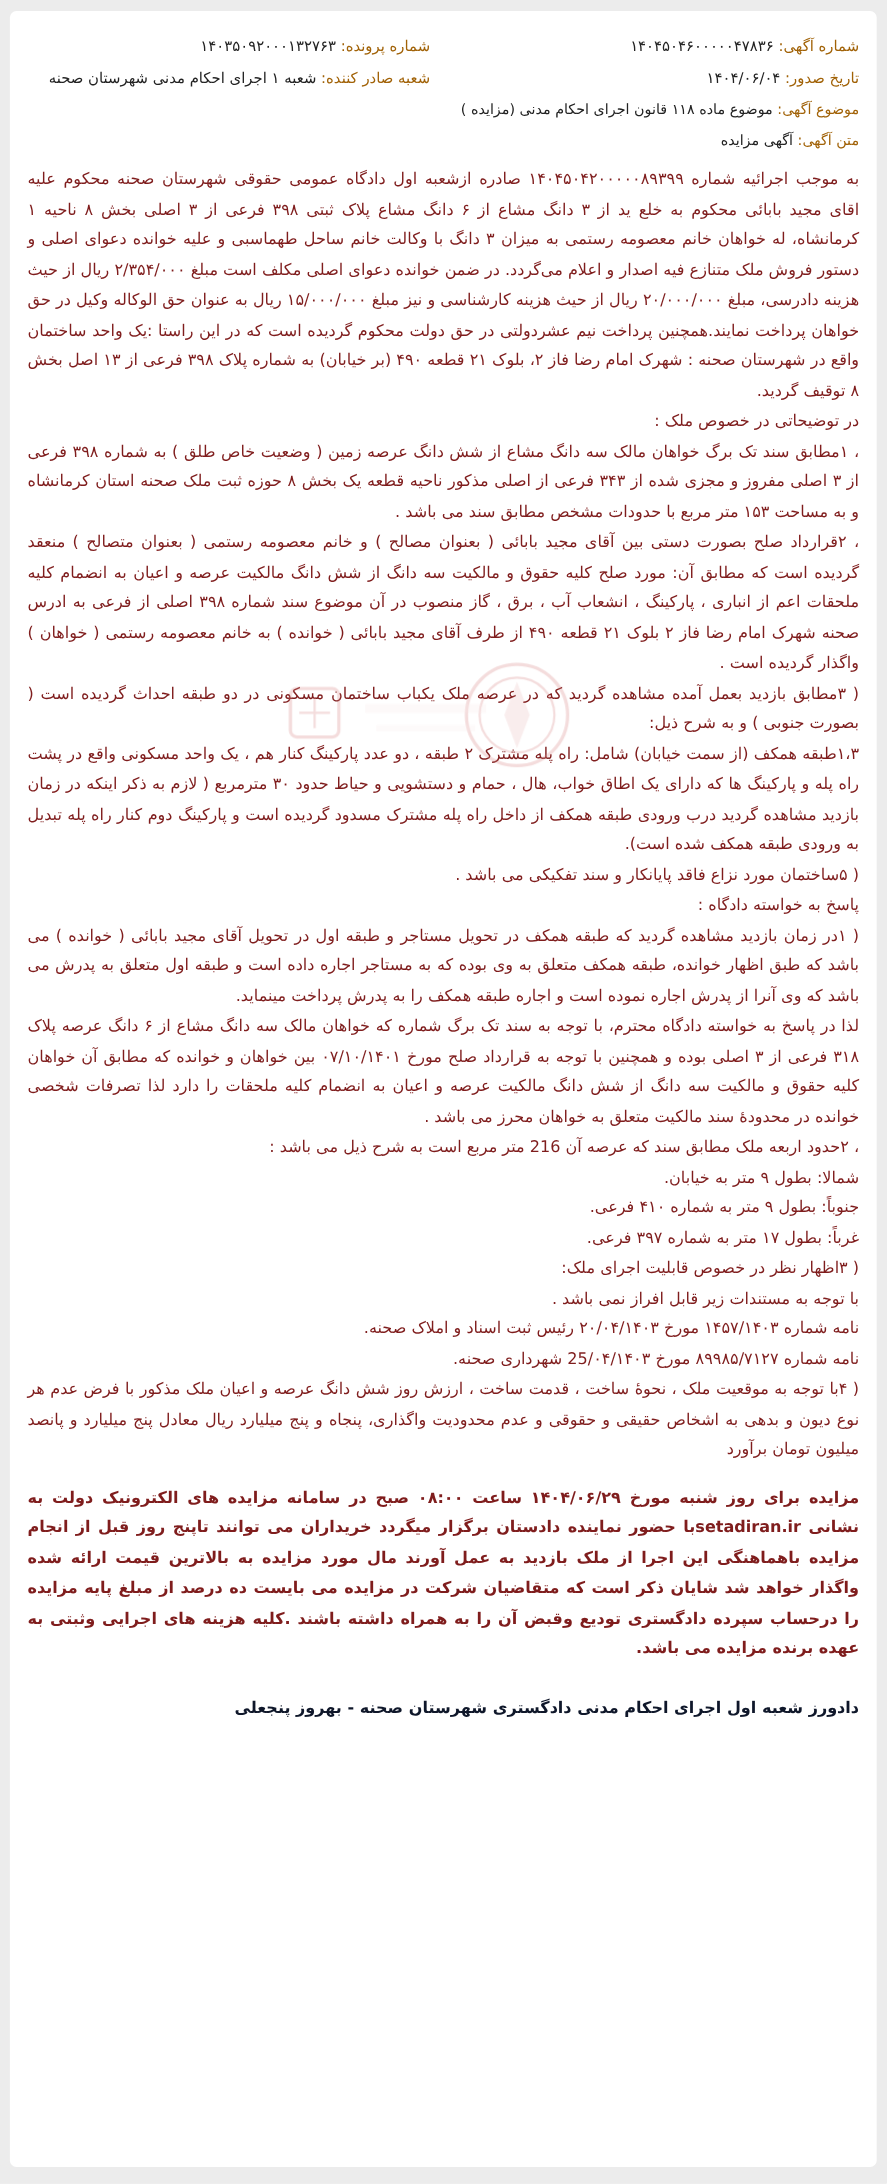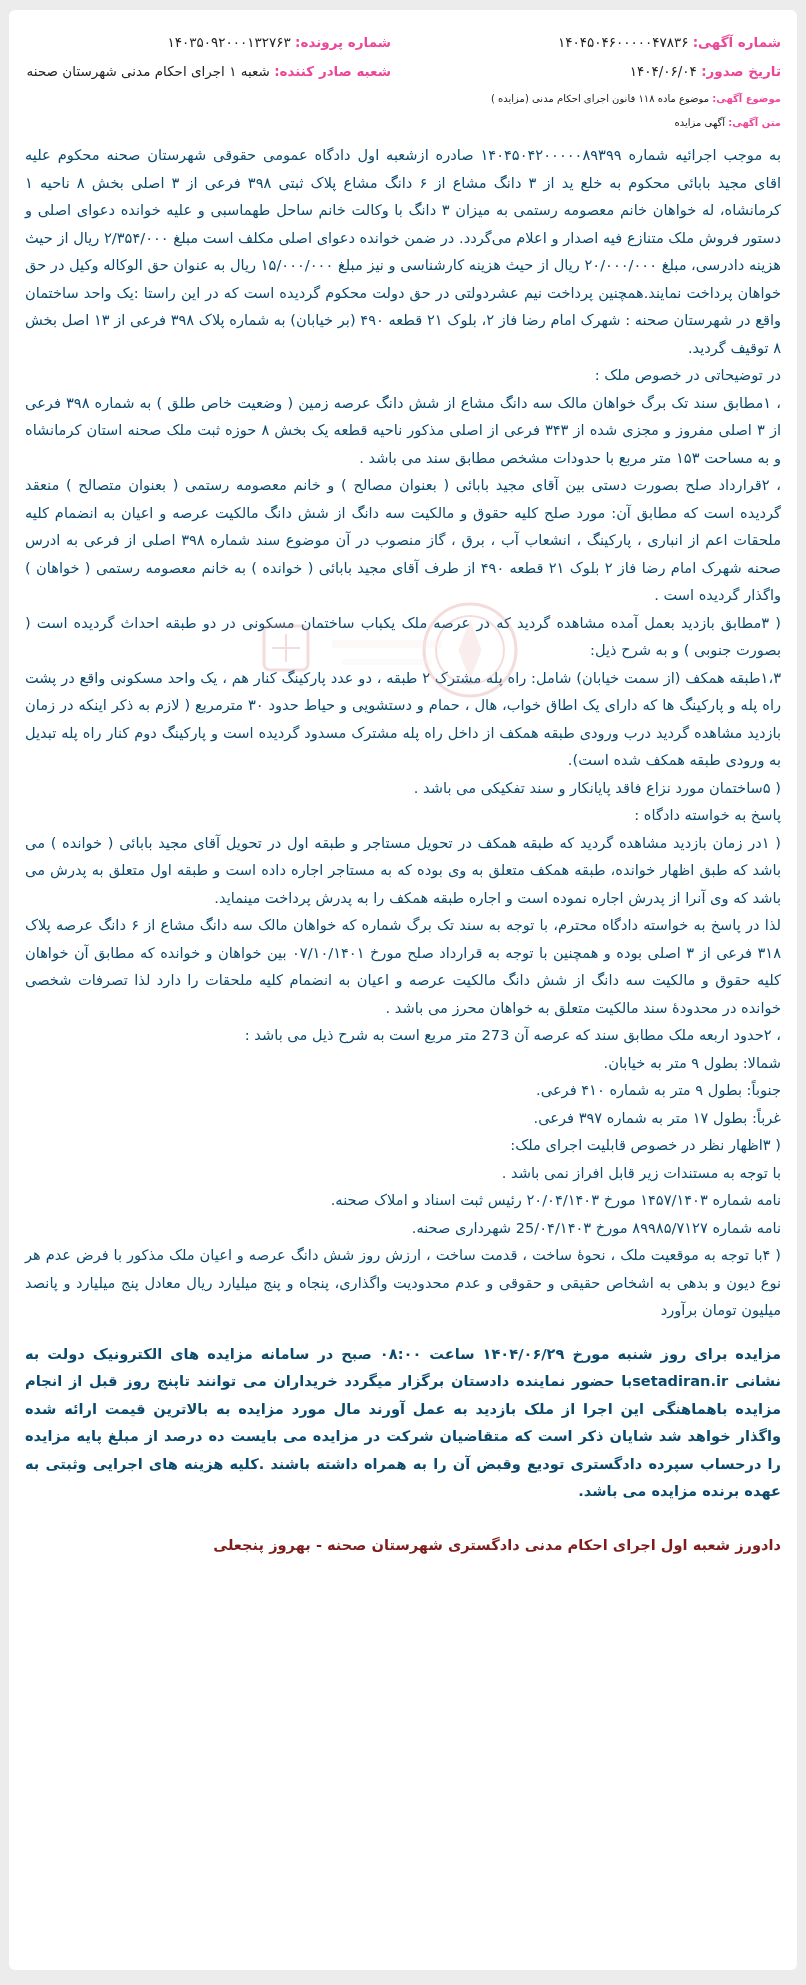--- a/index.html
+++ b/index.html
@@ -15,34 +15,34 @@
     width:100%; min-height:1960px;
     padding:16px 16px 24px;
     position:relative; color:#222222;
   }
   .header-grid {
     display:grid; grid-template-columns:1fr 1fr;
     row-gap:13px; column-gap:24px;
     font-size:13.5px; margin:8px 0 14px;
   }
   .field { white-space:nowrap; overflow:hidden; }
-  .label { font-weight:bold; color:#ec4899; }
-  .subject-row { font-size:10px; margin:0 0 13px; }
+  .label { font-weight:normal; color:#a16207; }
+  .subject-row { font-size:13px; margin:0 0 13px; }
   .body-text { margin-top:4px; }
   .body-text p {
     font-size:14.6px; line-height:27.5px;
     text-align:justify; text-align-last:right;
-    color:#0c4a6e;
+    color:#7f1d1d;
   }
   p.spaced { }
   p.bold { font-weight:bold; }
   .auction-par { margin-top:16px; }
   .signature {
     font-weight:bold; font-size:14.6px; line-height:27.5px;
-    margin-top:26px; color:#7f1d1d; text-align:right;
+    margin-top:26px; color:#0f172a; text-align:right;
   }
   .watermark {
     position:absolute; top:568px; right:255px;
     width:320px; height:150px;
     pointer-events:none; opacity:0.85;
   }
 </style>
 </head>
 <body>
 
@@ -94,21 +94,21 @@
       <p>به موجب اجرائیه شماره ۱۴۰۴۵۰۴۲۰۰۰۰۰۸۹۳۹۹ صادره ازشعبه اول دادگاه عمومی حقوقی شهرستان صحنه محکوم علیه اقای مجید بابائی محکوم به خلع ید از ۳ دانگ مشاع از ۶ دانگ مشاع پلاک ثبتی ۳۹۸ فرعی از ۳ اصلی بخش ۸ ناحیه ۱ کرمانشاه، له خواهان خانم معصومه رستمی به میزان ۳ دانگ با وکالت خانم ساحل طهماسبی و علیه خوانده دعوای اصلی و دستور فروش ملک متنازع فیه اصدار و اعلام می‌گردد. در ضمن خوانده دعوای اصلی مکلف است مبلغ ۲/۳۵۴/۰۰۰ ریال از حیث هزینه دادرسی، مبلغ ۲۰/۰۰۰/۰۰۰ ریال از حیث هزینه کارشناسی و نیز مبلغ ۱۵/۰۰۰/۰۰۰ ریال به عنوان حق الوکاله وکیل در حق خواهان پرداخت نمایند.همچنین پرداخت نیم عشردولتی در حق دولت محکوم گردیده است که در این راستا :یک واحد ساختمان واقع در شهرستان صحنه : شهرک امام رضا فاز ۲، بلوک ۲۱ قطعه ۴۹۰ (بر خیابان) به شماره پلاک ۳۹۸ فرعی از ۱۳ اصل بخش ۸ توقیف گردید.</p>
       <p>در توضیحاتی در خصوص ملک :</p>
       <p>، ۱مطابق سند تک برگ  خواهان مالک سه دانگ مشاع از شش دانگ عرصه زمین ( وضعیت خاص طلق ) به شماره ۳۹۸ فرعی از ۳ اصلی مفروز و مجزی شده از ۳۴۳ فرعی از اصلی مذکور ناحیه قطعه یک بخش ۸ حوزه ثبت ملک صحنه استان کرمانشاه و به مساحت ۱۵۳ متر مربع با حدودات مشخص مطابق سند می باشد .</p>
       <p>، ۲قرارداد صلح بصورت دستی بین آقای مجید بابائی ( بعنوان مصالح ) و خانم معصومه رستمی ( بعنوان متصالح ) منعقد گردیده است که مطابق آن: مورد صلح کلیه حقوق و مالکیت سه دانگ از شش دانگ مالکیت عرصه و اعیان به انضمام کلیه ملحقات اعم از انباری ، پارکینگ ، انشعاب آب ، برق ، گاز منصوب در آن موضوع سند شماره ۳۹۸ اصلی از فرعی به ادرس صحنه شهرک امام رضا فاز ۲ بلوک ۲۱ قطعه ۴۹۰ از طرف آقای مجید بابائی ( خوانده ) به خانم معصومه رستمی ( خواهان ) واگذار گردیده است .</p>
       <p>( ۳مطابق بازدید بعمل آمده مشاهده گردید که در عرصه ملک یکباب ساختمان مسکونی در دو طبقه احداث گردیده است ( بصورت جنوبی ) و به شرح ذیل:</p>
       <p>۱،۳طبقه همکف (از سمت خیابان) شامل: راه پله مشترک ۲ طبقه ، دو عدد پارکینگ کنار هم ، یک واحد مسکونی واقع در پشت راه پله و پارکینگ ها که دارای یک اطاق خواب، هال ، حمام و دستشویی و حیاط حدود ۳۰ مترمربع ( لازم به ذکر اینکه در زمان بازدید مشاهده گردید درب ورودی طبقه همکف از داخل راه پله مشترک مسدود گردیده است و پارکینگ دوم کنار راه پله تبدیل به ورودی طبقه همکف شده است).</p>
       <p>( ۵ساختمان مورد نزاع فاقد پایانکار و سند تفکیکی می باشد .</p>
       <p>پاسخ به خواسته دادگاه :</p>
       <p>( ۱در زمان بازدید مشاهده گردید که طبقه همکف در تحویل مستاجر و طبقه اول در تحویل آقای مجید بابائی ( خوانده ) می باشد که طبق اظهار خوانده، طبقه همکف متعلق به وی بوده که به مستاجر اجاره داده است و طبقه اول متعلق به پدرش می باشد که وی آنرا از پدرش اجاره نموده است و اجاره طبقه همکف را به پدرش پرداخت مینماید.</p>
       <p>لذا در پاسخ به خواسته دادگاه محترم، با توجه به سند تک برگ شماره   که خواهان مالک سه دانگ مشاع از ۶ دانگ عرصه پلاک ۳۱۸ فرعی از ۳ اصلی بوده و همچنین با توجه به قرارداد صلح مورخ ۰۷/۱۰/۱۴۰۱ بین خواهان و خوانده که مطابق آن خواهان کلیه حقوق و مالکیت سه دانگ از شش دانگ مالکیت عرصه و اعیان به انضمام کلیه ملحقات را دارد لذا تصرفات شخصی خوانده در محدودهٔ سند مالکیت متعلق به خواهان محرز می باشد .</p>
-      <p>، ۲حدود اربعه ملک مطابق سند که  عرصه آن  273 متر مربع  است به شرح ذیل می باشد :</p>
+      <p>، ۲حدود اربعه ملک مطابق سند که  عرصه آن  216 متر مربع  است به شرح ذیل می باشد :</p>
       <p class="spaced">شمالا: بطول ۹ متر به خیابان.</p>
       <p class="spaced">جنوباً: بطول ۹ متر به شماره ۴۱۰ فرعی.</p>
       <p class="spaced">غرباً: بطول ۱۷ متر به شماره ۳۹۷ فرعی.</p>
       <p class="spaced">( ۳اظهار نظر در خصوص قابلیت اجرای ملک:</p>
       <p class="spaced">با توجه به مستندات زیر قابل افراز نمی باشد .</p>
       <p class="spaced">نامه شماره ۱۴۵۷/۱۴۰۳ مورخ ۲۰/۰۴/۱۴۰۳ رئیس ثبت اسناد و املاک صحنه.</p>
       <p class="spaced">نامه شماره ۸۹۹۸۵/۷۱۲۷ مورخ 25/۰۴/۱۴۰۳ شهرداری صحنه.</p>
       <p class="spaced">( ۴با توجه به موقعیت ملک ، نحوهٔ ساخت ، قدمت ساخت ، ارزش روز شش دانگ عرصه و اعیان ملک مذکور با فرض عدم هر نوع دیون و بدهی به اشخاص حقیقی و حقوقی و عدم محدودیت واگذاری، پنجاه و پنج میلیارد ریال معادل پنج میلیارد و پانصد میلیون تومان برآورد</p>
       <p class="bold auction-par">مزایده برای روز شنبه  مورخ ۱۴۰۴/۰۶/۲۹ ساعت ۰۸:۰۰ صبح در  سامانه مزایده های الکترونیک دولت به نشانی setadiran.irبا حضور نماینده دادستان برگزار میگردد خریداران می توانند تاپنج روز قبل از انجام مزایده باهماهنگی این اجرا از ملک بازدید به عمل آورند مال مورد مزایده به بالاترین قیمت ارائه شده واگذار خواهد شد شایان ذکر است که متقاضیان شرکت در مزایده می بایست ده درصد از مبلغ پایه مزایده را درحساب سپرده دادگستری تودیع وقبض آن را به همراه داشته باشند .کلیه هزینه های اجرایی وثبتی به عهده برنده مزایده می باشد.</p>
     </div>

